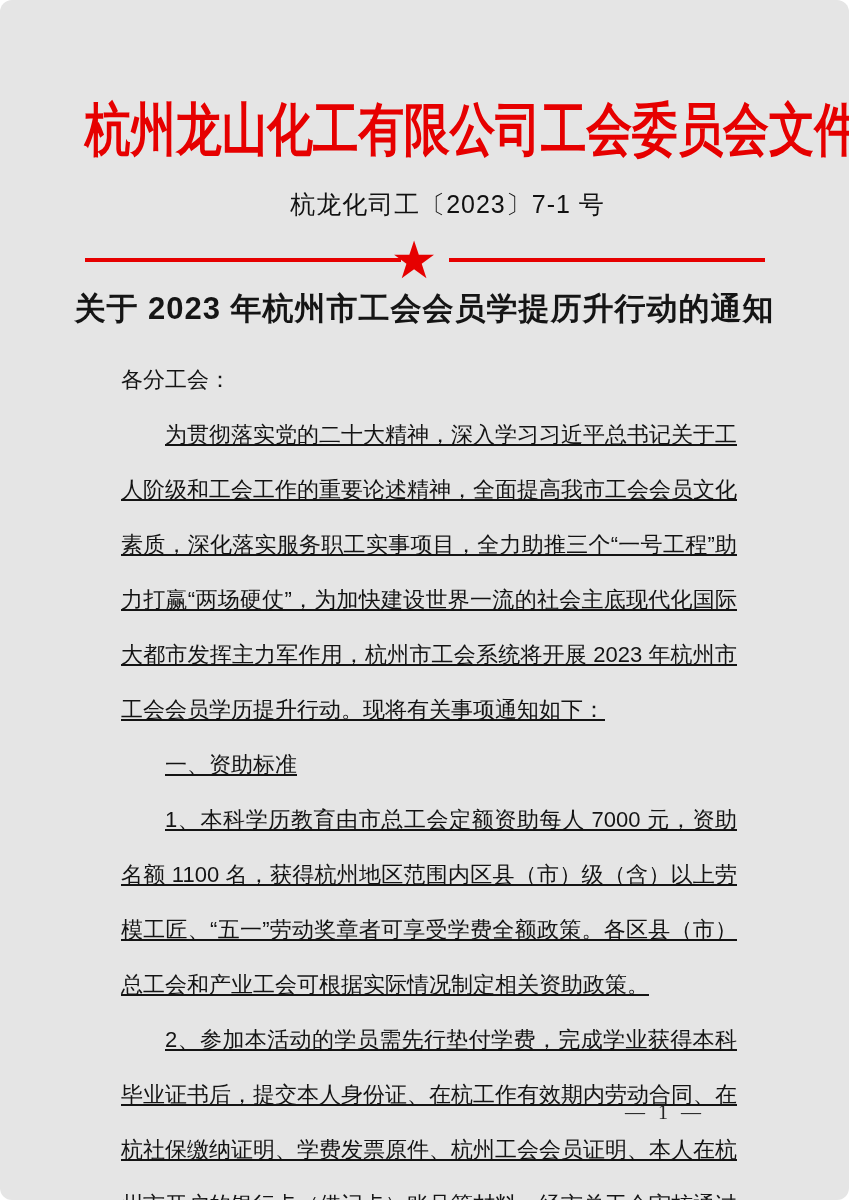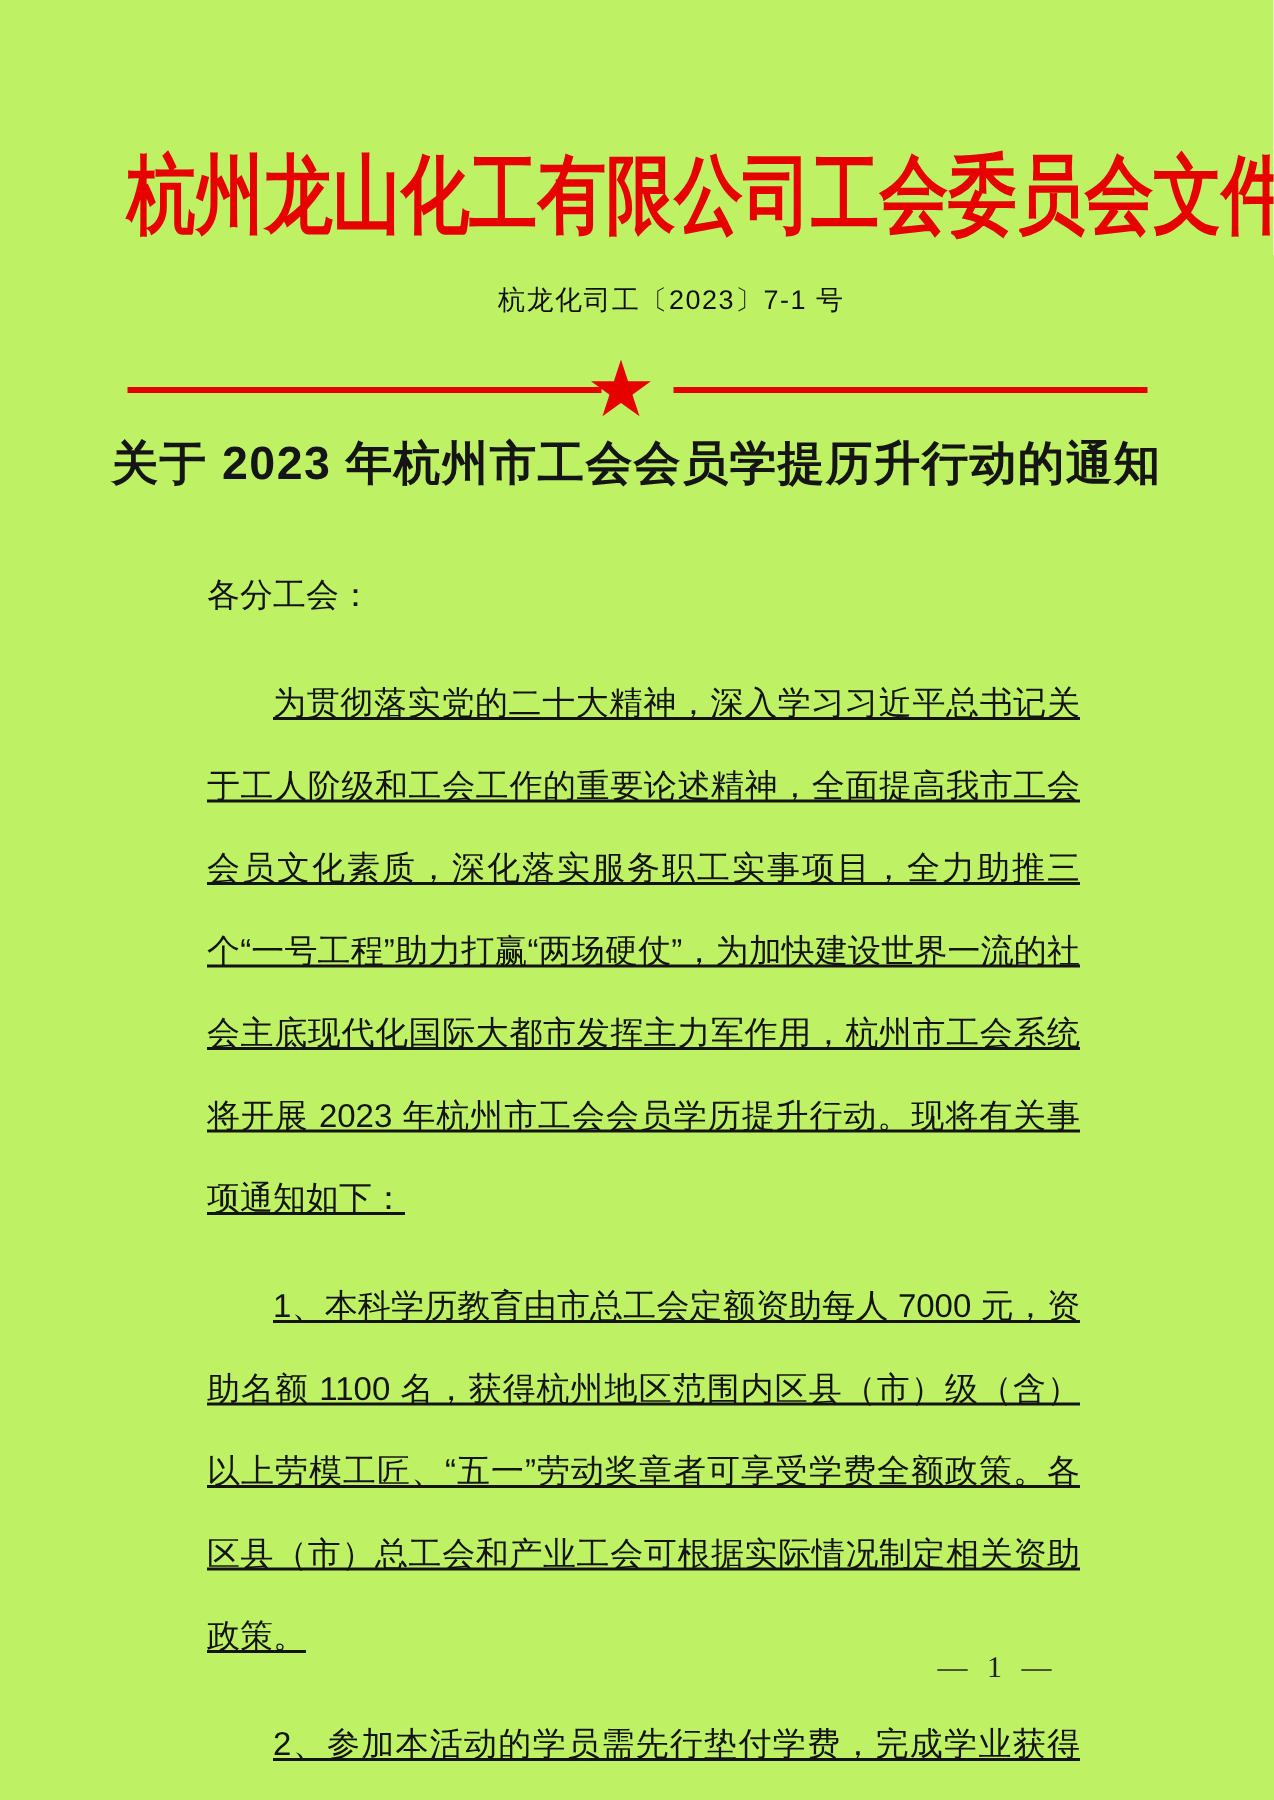--- a/index.html
+++ b/index.html
@@ -8,21 +8,22 @@
     width: 849px;
     height: 1200px;
     position: relative;
     font-family: "Liberation Sans", sans-serif;
     color: #1c1c1c;
     overflow: hidden;
   }
   .page {
     position: absolute;
     inset: 0;
-    background: #bef264;
+    background: #e5e5e5;
+    border-radius: 12px;
   }
   
   .banner {
     position: absolute;
     top: 92px;
     left: 0;
     width: 100%;
     text-align: center;
     font-size: 57px;
     font-weight: 900;
@@ -33,21 +34,21 @@
     letter-spacing: 0px;
     font-family: "Liberation Sans", sans-serif;
   }
   
   .doc-number {
     position: absolute;
     top: 188px;
     left: 0;
     width: 100%;
     text-align: center;
-    font-size: 18px;
+    font-size: 25px;
     letter-spacing: 1px;
     color: #111111;
     padding-left: 46px;
   }
   
   .redline {
     position: absolute;
     top: 238px;
     left: 85px;
     width: 680px;
@@ -85,21 +86,21 @@
   .body-text {
     position: absolute;
     top: 352px;
     left: 121px;
     width: 616px;
     font-size: 22px;
     line-height: 55px;
     text-align: justify;
     color: #141414;
   }
-  .body-text p { margin: 17px; }
+  .body-text p { margin: 0; }
   .body-text p.indent { text-indent: 2em; text-decoration: underline; }
   
   .footer {
     position: absolute;
     top: 1101px;
     left: 600px;
     width: 130px;
     text-align: center;
     font-family: "Liberation Serif", serif;
     font-size: 20px;
@@ -120,19 +121,20 @@
     <span class="seg"></span>
     <span class="star">★</span>
     <span class="seg"></span>
   </div>
 
   <div class="doc-title">关于 2023 年杭州市工会会员学提历升行动的通知</div>
 
   <div class="body-text">
     <p>各分工会：</p>
     <p class="indent">为贯彻落实党的二十大精神，深入学习习近平总书记关于工人阶级和工会工作的重要论述精神，全面提高我市工会会员文化素质，深化落实服务职工实事项目，全力助推三个“一号工程”助力打赢“两场硬仗”，为加快建设世界一流的社会主底现代化国际大都市发挥主力军作用，杭州市工会系统将开展 2023 年杭州市工会会员学历提升行动。现将有关事项通知如下：</p>
+    <p class="indent">一、资助标准</p>
     <p class="indent">1、本科学历教育由市总工会定额资助每人 7000 元，资助名额 1100 名，获得杭州地区范围内区县（市）级（含）以上劳模工匠、“五一”劳动奖章者可享受学费全额政策。各区县（市）总工会和产业工会可根据实际情况制定相关资助政策。</p>
     <p class="indent">2、参加本活动的学员需先行垫付学费，完成学业获得本科毕业证书后，提交本人身份证、在杭工作有效期内劳动合同、在杭社保缴纳证明、学费发票原件、杭州工会会员证明、本人在杭州市开户的银行卡（借记卡）账号等材料，经市总工会审核通过后按标准予以资助。</p>
   </div>
 
   <div class="footer">— 1 —</div>
 
 </div>
 
 </body></html>

